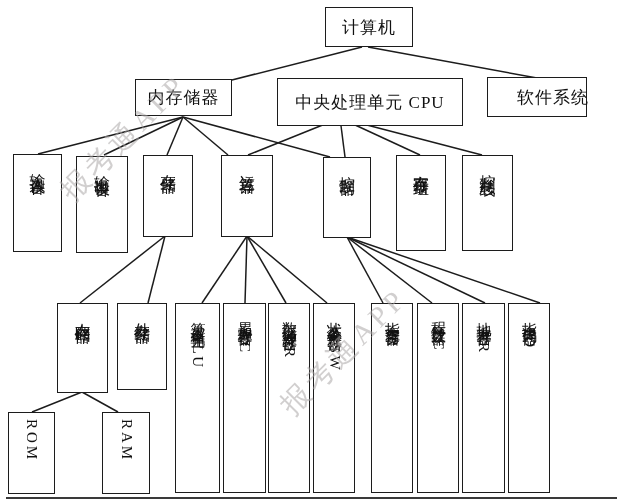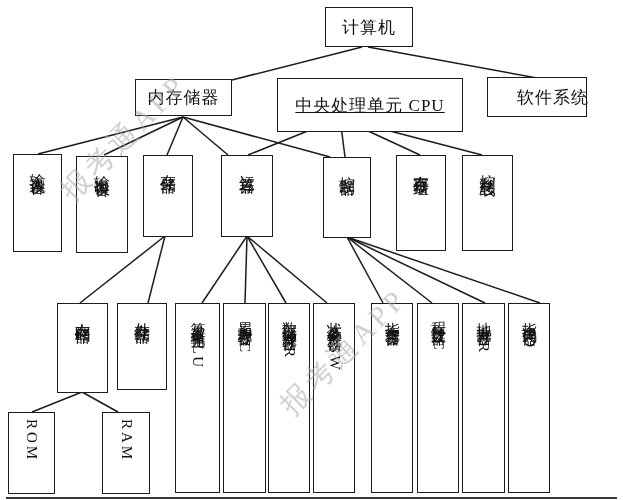--- a/index.html
+++ b/index.html
@@ -23,21 +23,21 @@
   .watermark{
     position:absolute;transform:rotate(-45deg);transform-origin:center;
     color:rgba(172,168,168,0.55);font-size:29px;letter-spacing:4px;white-space:nowrap;
     pointer-events:none;
   }
   .bottom-rule{position:absolute;left:6px;top:497px;width:611px;height:2px;background:#3a3a3a;}
 
   
   #n-computer{left:325px;top:7px;width:88px;height:40px;}
   #n-hardware{left:135px;top:79px;width:97px;height:37px;}
-  #n-cpu{left:277px;top:78px;width:186px;height:54px;text-decoration:underline;}
+  #n-cpu{left:277px;top:78px;width:186px;height:48px;}
   #n-software{left:487px;top:77px;width:100px;height:40px;padding-left:32px;}
   #n-input{left:13px;top:154px;width:49px;height:98px;}
   #n-output{left:76px;top:156px;width:52px;height:97px;}
   #n-memory{left:143px;top:155px;width:50px;height:82px;}
   #n-alu_unit{left:221px;top:155px;width:52px;height:82px;}
   #n-controller{left:323px;top:157px;width:48px;height:81px;}
   #n-registers{left:396px;top:155px;width:50px;height:96px;}
   #n-control_bus{left:462px;top:155px;width:51px;height:96px;}
   #n-internal_memory{left:57px;top:303px;width:51px;height:90px;}
   #n-external_memory{left:117px;top:303px;width:50px;height:87px;}

